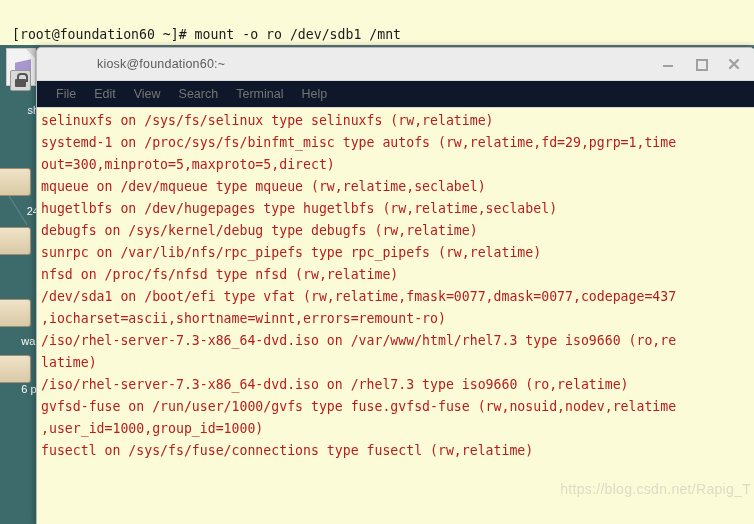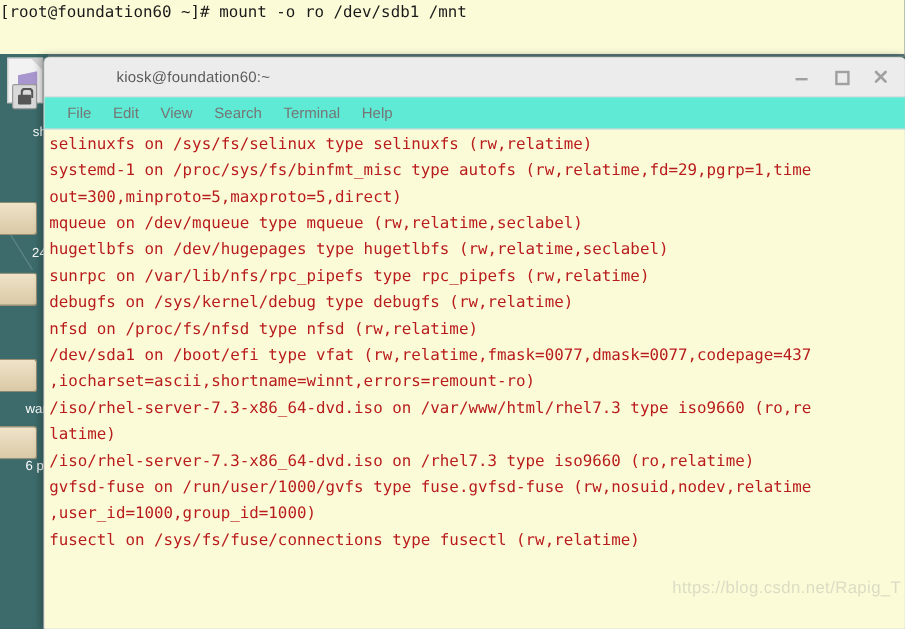--- a/index.html
+++ b/index.html
@@ -24,22 +24,23 @@
     background: #fbfbd8;
     border-bottom: 2px solid #58777a;
     overflow: hidden;
   }
   #root-term .rt-line {
     font-family: "DejaVu Sans Mono", monospace;
     font-size: 13.2px;
     line-height: 22px;
     color: #1a1a1a;
     white-space: pre;
-    padding-left: 0;
+    padding-left: 12px;
     letter-spacing: 0px;
+    margin-top: 24px;
   }
   .cursor-box {
     display: inline-block;
     width: 8px;
     height: 14px;
     border: 1px solid #1a1a1a;
     background: transparent;
     vertical-align: -3px;
     margin-left: 1px;
   }
@@ -192,21 +193,21 @@
     content: "";
     position: absolute;
     left: 3px; top: 3px;
     width: 8px; height: 8px;
     border: 2px solid #8b8b8b;
   }
   .wc-close svg { display: block; }
 
   #menubar {
     height: 26px;
-    background: #5eead4;
+    background: #0f172a;
     display: flex;
     align-items: center;
     padding-left: 10px;
     gap: 0px;
     border-bottom: 1px solid #d6d6d6;
     flex: 0 0 auto;
   }
   .menu-item {
     font-family: "Liberation Sans", sans-serif;
     font-size: 12.5px;
@@ -301,22 +302,22 @@
     <div class="menu-item">Help</div>
   </div>
 
   <div id="term-body">
     <div id="term-lines">
         <div class="term-line">selinuxfs on /sys/fs/selinux type selinuxfs (rw,relatime)</div>
         <div class="term-line">systemd-1 on /proc/sys/fs/binfmt_misc type autofs (rw,relatime,fd=29,pgrp=1,time</div>
         <div class="term-line">out=300,minproto=5,maxproto=5,direct)</div>
         <div class="term-line">mqueue on /dev/mqueue type mqueue (rw,relatime,seclabel)</div>
         <div class="term-line">hugetlbfs on /dev/hugepages type hugetlbfs (rw,relatime,seclabel)</div>
+        <div class="term-line">debugfs on /sys/kernel/debug type debugfs (rw,relatime)</div>
         <div class="term-line">sunrpc on /var/lib/nfs/rpc_pipefs type rpc_pipefs (rw,relatime)</div>
-        <div class="term-line">debugfs on /sys/kernel/debug type debugfs (rw,relatime)</div>
         <div class="term-line">nfsd on /proc/fs/nfsd type nfsd (rw,relatime)</div>
         <div class="term-line">/dev/sda1 on /boot/efi type vfat (rw,relatime,fmask=0077,dmask=0077,codepage=437</div>
         <div class="term-line">,iocharset=ascii,shortname=winnt,errors=remount-ro)</div>
         <div class="term-line">/iso/rhel-server-7.3-x86_64-dvd.iso on /var/www/html/rhel7.3 type iso9660 (ro,re</div>
         <div class="term-line">latime)</div>
         <div class="term-line">/iso/rhel-server-7.3-x86_64-dvd.iso on /rhel7.3 type iso9660 (ro,relatime)</div>
         <div class="term-line">gvfsd-fuse on /run/user/1000/gvfs type fuse.gvfsd-fuse (rw,nosuid,nodev,relatime</div>
         <div class="term-line">,user_id=1000,group_id=1000)</div>
         <div class="term-line">fusectl on /sys/fs/fuse/connections type fusectl (rw,relatime)</div>
       </div>

